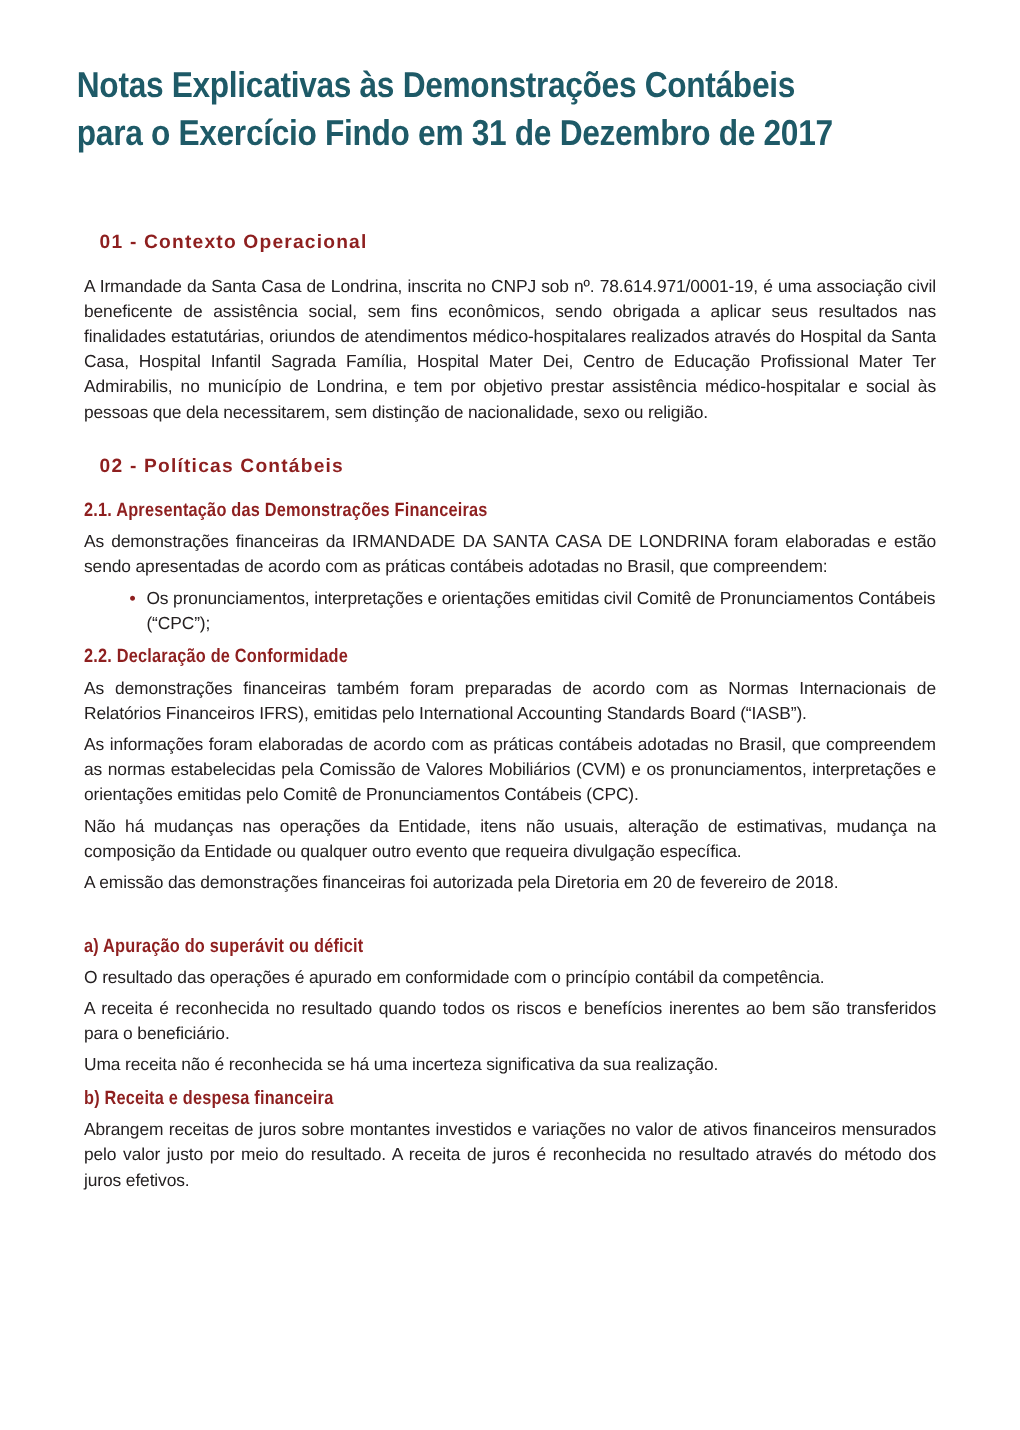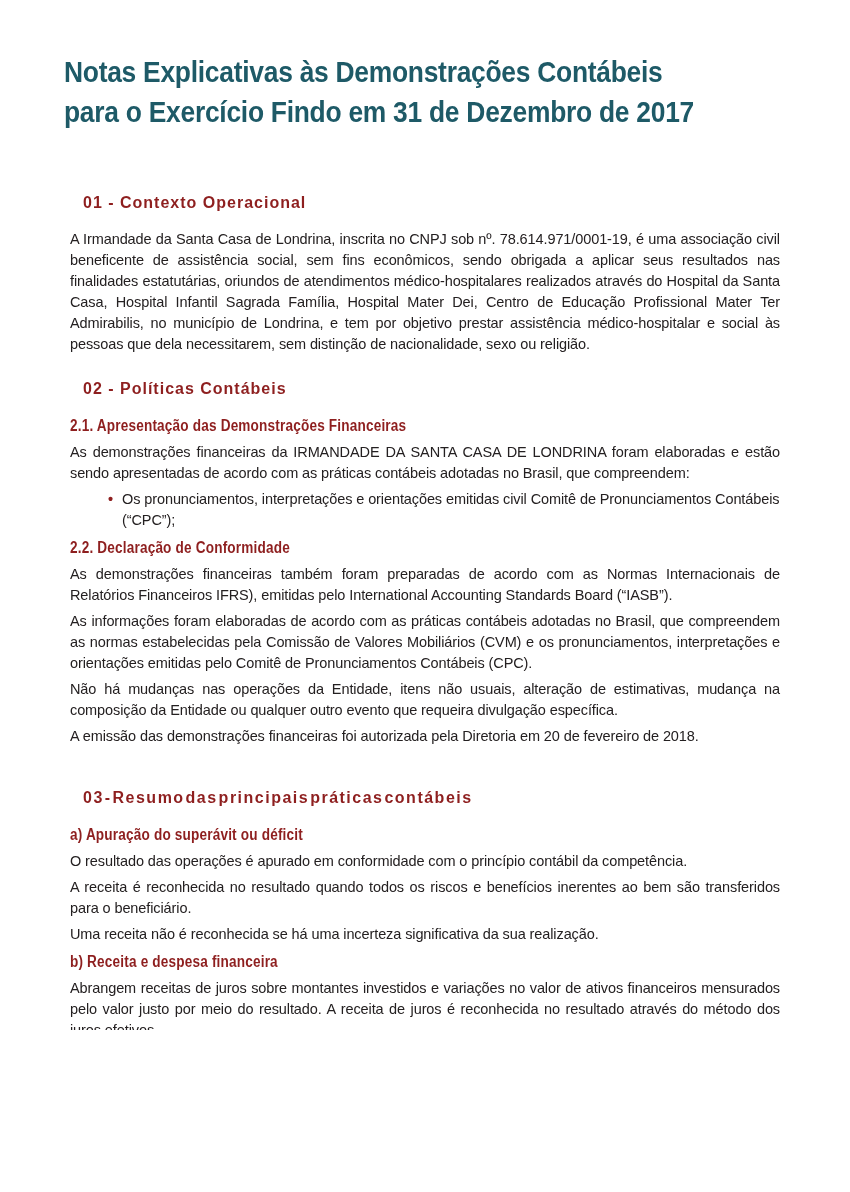--- a/index.html
+++ b/index.html
@@ -141,21 +141,20 @@
     </ul>
 
     <h3 class="sub-h">2.2. Declaração de Conformidade</h3>
     <p class="body-p">As demonstrações financeiras também foram preparadas de acordo com as Normas Internacionais de Relatórios Financeiros IFRS), emitidas pelo International Accounting Standards Board (“IASB”).</p>
     <p class="body-p">As informações foram elaboradas de acordo com as práticas contábeis adotadas no Brasil, que compreendem as normas estabelecidas pela Comissão de Valores Mobiliários (CVM) e os pronunciamentos, interpretações e orientações emitidas pelo Comitê de Pronunciamentos Contábeis (CPC).</p>
     <p class="body-p">Não há mudanças nas operações da Entidade, itens não usuais, alteração de estimativas, mudança na composição da Entidade ou qualquer outro evento que requeira divulgação específica.</p>
     <p class="body-p">A emissão das demonstrações financeiras foi autorizada pela Diretoria em 20 de fevereiro de 2018.</p>
   </section>
 
   <section class="sec sec03">
-    <h2 class="sec-h tight">03 - Resumo das principais práticas contábeis</h2>
 
     <h3 class="sub-h">a) Apuração do superávit ou déficit</h3>
     <p class="body-p">O resultado das operações é apurado em conformidade com o princípio contábil da competência.</p>
     <p class="body-p">A receita é reconhecida no resultado quando todos os riscos e benefícios inerentes ao bem são transferidos para o beneficiário.</p>
     <p class="body-p">Uma receita não é reconhecida se há uma incerteza significativa da sua realização.</p>
 
     <h3 class="sub-h">b) Receita e despesa financeira</h3>
     <p class="body-p">Abrangem receitas de juros sobre montantes investidos e variações no valor de ativos financeiros mensurados pelo valor justo por meio do resultado. A receita de juros é reconhecida no resultado através do método dos juros efetivos.</p>
   </section>
 

